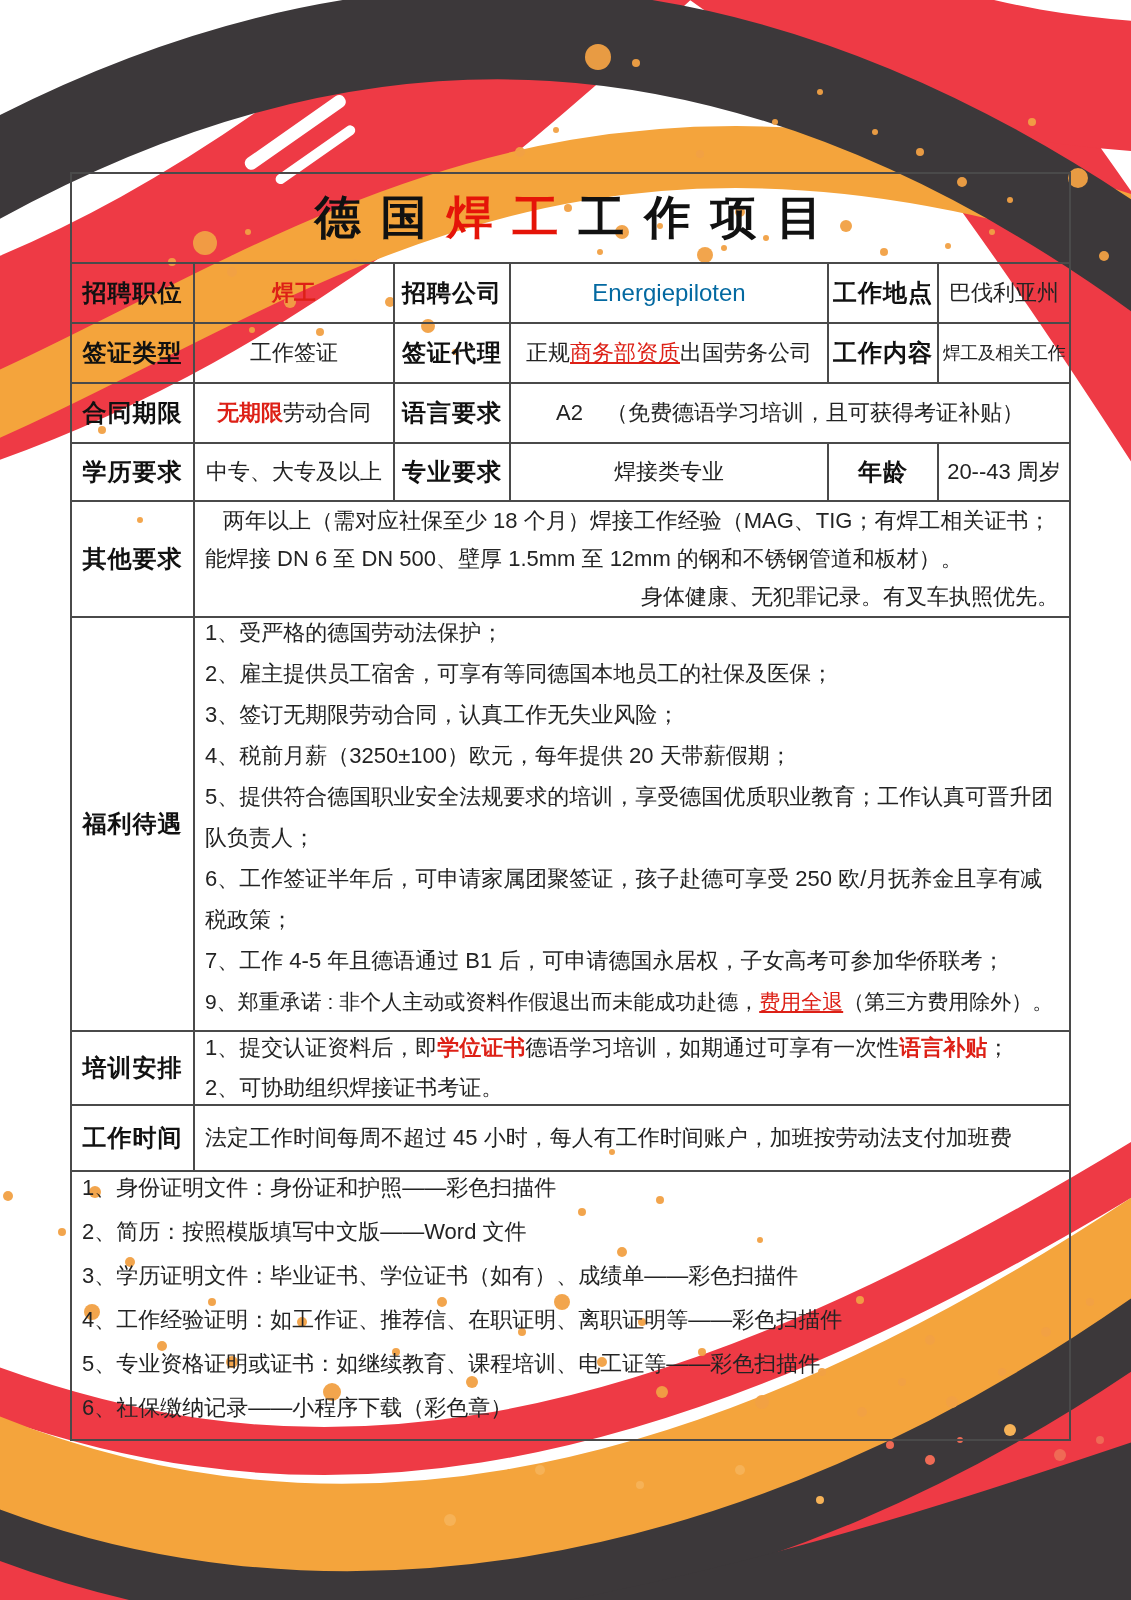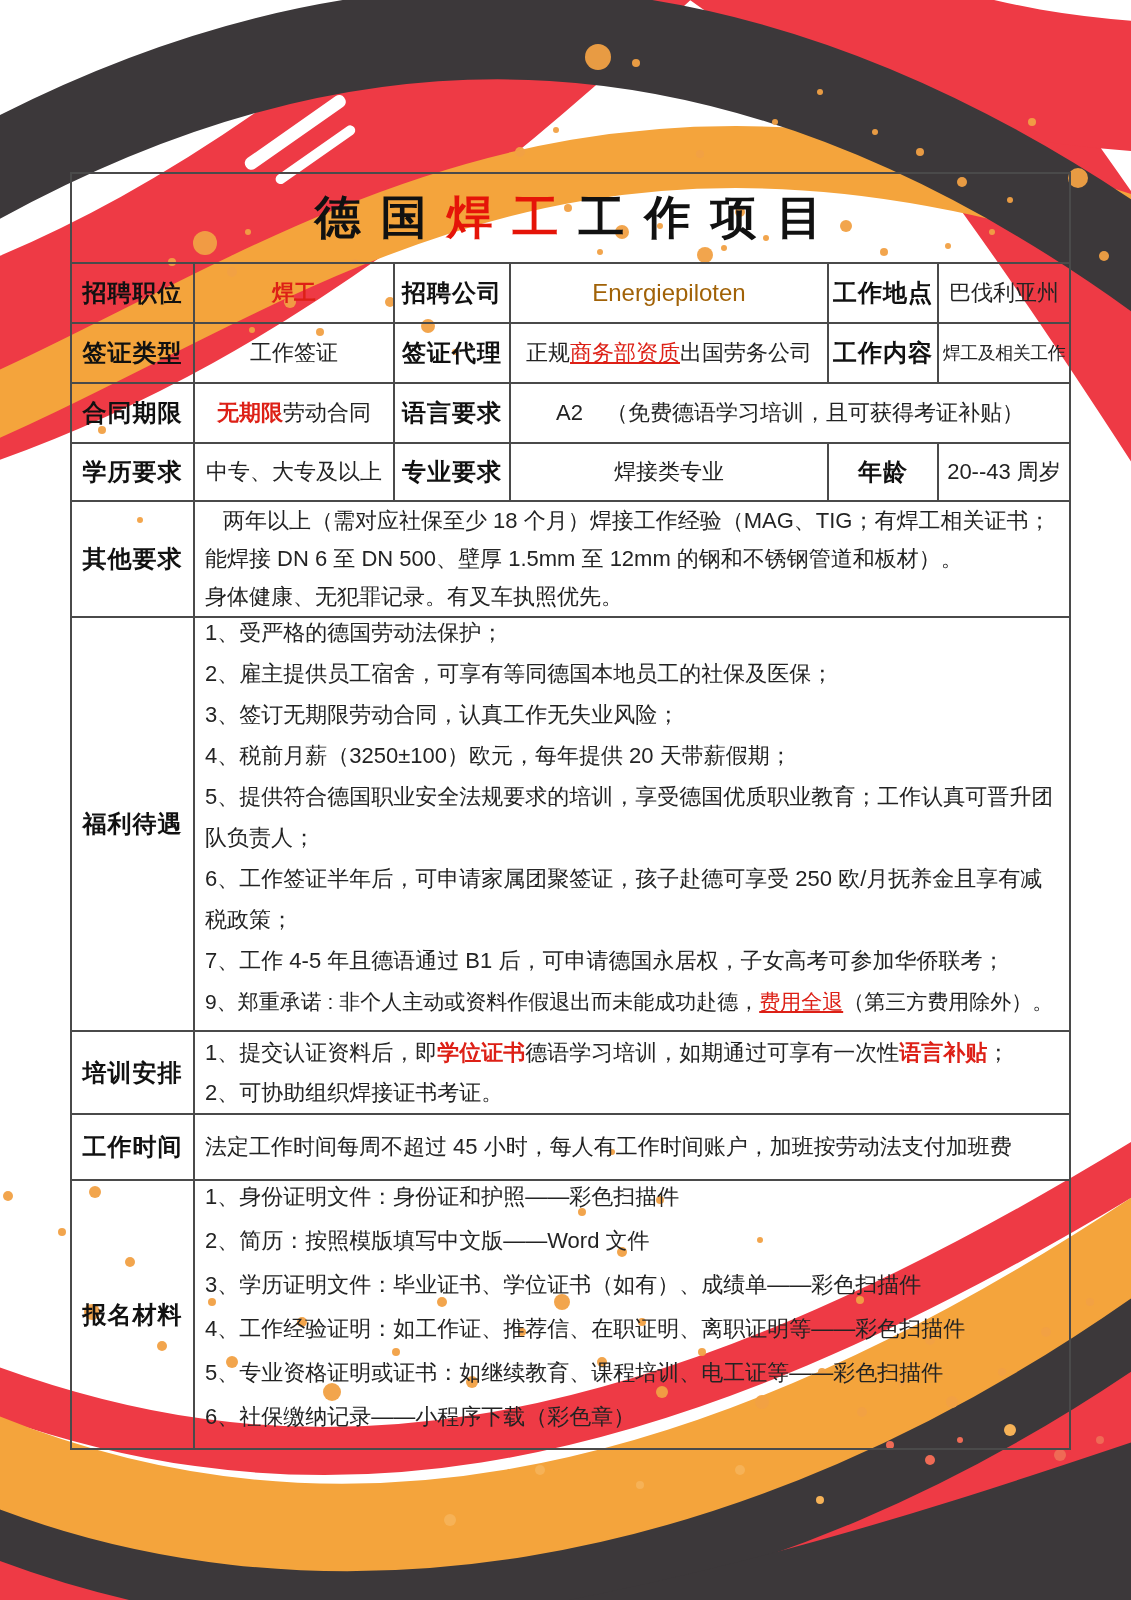--- a/index.html
+++ b/index.html
@@ -9,37 +9,37 @@
 
   .tbl{position:absolute;left:70px;top:172px;width:997px;border:2px solid #4a4a4a;
        display:flex;flex-direction:column;box-sizing:content-box;}
   .row{display:flex;border-bottom:2px solid #4a4a4a;box-sizing:border-box;}
   .row:last-child{border-bottom:none;}
   .cell{border-right:2px solid #4a4a4a;display:flex;align-items:center;justify-content:center;
         text-align:center;box-sizing:border-box;min-width:0;}
   .cell:last-child{border-right:none;}
   .w1{flex:0 0 123px}.w2{flex:0 0 200px}.w3{flex:0 0 116px}.w4{flex:0 0 318px}.w5{flex:0 0 110px}.w6{flex:1}
   .h-title{height:90px}.h-r{height:60px}.h-r4{height:58px}.h-other{height:116px}
-  .h-welf{height:414px}.h-train{height:83px}.h-hours{height:66px}.h-mat{height:267px}
+  .h-welf{height:414px}.h-train{height:74px}.h-hours{height:66px}.h-mat{height:267px}
 
   .title-cell{flex:1;font-size:46px;font-weight:700;letter-spacing:20px;padding-left:16px;color:#111;}
   .title-red{color:#e51408;}
 
   .label{font-weight:700;font-size:24px;color:#111;letter-spacing:1px;}
   .val{font-size:22px;}
   .val-sm{font-size:18px;letter-spacing:-0.5px;}
   .red-b{color:#dd2016;font-weight:700;}
   .red-u{color:#dd2016;text-decoration:underline;}
-  .red-word{color:#a16207;}
+  .red-word{color:#0369a1;}
   .nowrap{white-space:nowrap;}
 
   .content{display:block;text-align:left;padding:17px 10px;font-size:22px;line-height:41px;}
   .content-other{font-size:22px;line-height:38px;align-self:center;width:100%;}
   .content-other .ln1{padding-left:18px;}
-  .content-other .ln3{text-align:left;}
+  .content-other .ln3{text-align:right;}
   .content-welf{line-height:41px;padding-top:3px;}
   .content-welf .w8{font-size:21px;white-space:nowrap;}
   .content-train{line-height:40px;align-self:center;}
   .content-hours{line-height:24px;}
   .content-mat{line-height:44px;padding-top:1px;}
   .lang-note{margin-left:23px;}
 </style>
 </head>
 <body>
 
@@ -255,21 +255,20 @@
     </div>
 
     <div class="row h-hours">
       <div class="cell w1 label">工作时间</div>
       <div class="cell w6">
         <div class="content content-hours" style="width:100%">法定工作时间每周不超过 45 小时，每人有工作时间账户，加班按劳动法支付加班费</div>
       </div>
     </div>
 
     <div class="row h-mat">
-      <div class="cell w1 label">报名材料</div>
       <div class="cell w6">
         <div class="content content-mat" style="width:100%">
           <div>1、身份证明文件：身份证和护照——彩色扫描件</div>
           <div>2、简历：按照模版填写中文版——Word 文件</div>
           <div>3、学历证明文件：毕业证书、学位证书（如有）、成绩单——彩色扫描件</div>
           <div>4、工作经验证明：如工作证、推荐信、在职证明、离职证明等——彩色扫描件</div>
           <div>5、专业资格证明或证书：如继续教育、课程培训、电工证等——彩色扫描件</div>
           <div>6、社保缴纳记录——小程序下载（彩色章）</div>
         </div>
       </div>

